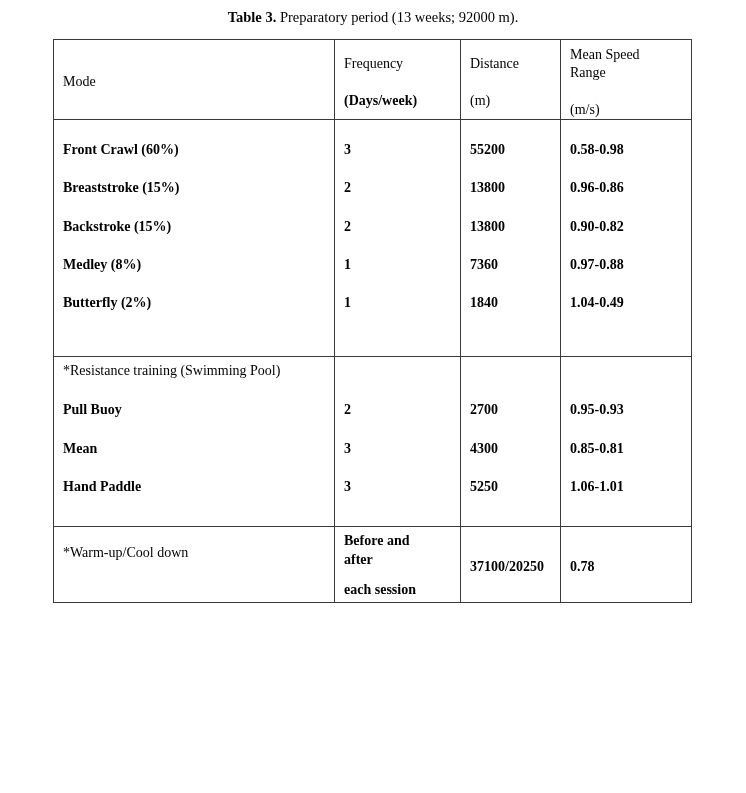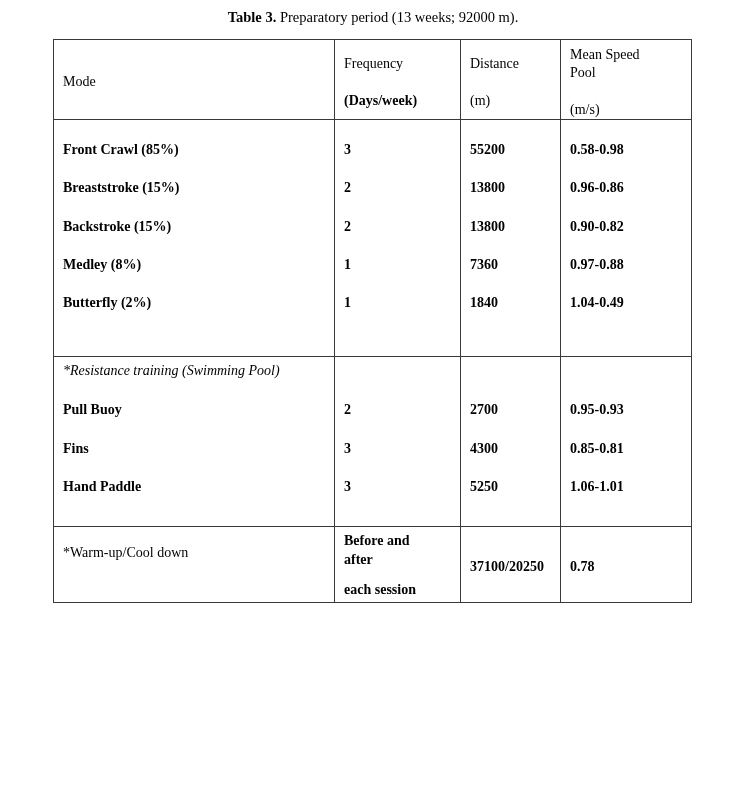--- a/index.html
+++ b/index.html
@@ -159,31 +159,31 @@
           <td>
             <div class="hdr-dist">
               <div class="l1">Distance</div>
               <div class="l2">(m)</div>
             </div>
           </td>
           <td>
             <div class="hdr-speed">
               <div class="l1">
                 <div>Mean Speed</div>
-                <div>Pool</div>
+                <div>Range</div>
               </div>
               <div class="l2">(m/s)</div>
             </div>
           </td>
         </tr>
 
         <tr>
           <td>
             <div class="block sec1">
-              <div class="row-line bold off0" style="top:22px;">Front Crawl (85%)</div>
+              <div class="row-line bold off0" style="top:22px;">Front Crawl (60%)</div>
               <div class="row-line bold off0" style="top:60px;">Breaststroke (15%)</div>
               <div class="row-line bold off0" style="top:99px;">Backstroke (15%)</div>
               <div class="row-line bold off0" style="top:137px;">Medley (8%)</div>
               <div class="row-line bold off0" style="top:175px;">Butterfly (2%)</div>
             </div>
           </td>
           <td>
             <div class="block sec1">
               <div class="row-line bold off0" style="top:22px;">3</div>
               <div class="row-line bold off0" style="top:60px;">2</div>
@@ -208,23 +208,23 @@
               <div class="row-line bold off0" style="top:99px;">0.90-0.82</div>
               <div class="row-line bold off0" style="top:137px;">0.97-0.88</div>
               <div class="row-line bold off0" style="top:175px;">1.04-0.49</div>
             </div>
           </td>
         </tr>
 
         <tr>
           <td>
             <div class="block sec2">
-              <div class="row-line reg  off0" style="top:6px;font-style:italic;">*Resistance training (Swimming Pool)</div>
+              <div class="row-line reg  off0" style="top:6px;">*Resistance training (Swimming Pool)</div>
               <div class="row-line bold off0" style="top:45px;">Pull Buoy</div>
-              <div class="row-line bold off0" style="top:84px;">Fins</div>
+              <div class="row-line bold off0" style="top:84px;">Mean</div>
               <div class="row-line bold off0" style="top:122px;">Hand Paddle</div>
             </div>
           </td>
           <td>
             <div class="block sec2">
               <div class="row-line bold off0" style="top:45px;">2</div>
               <div class="row-line bold off0" style="top:84px;">3</div>
               <div class="row-line bold off0" style="top:122px;">3</div>
             </div>
           </td>

